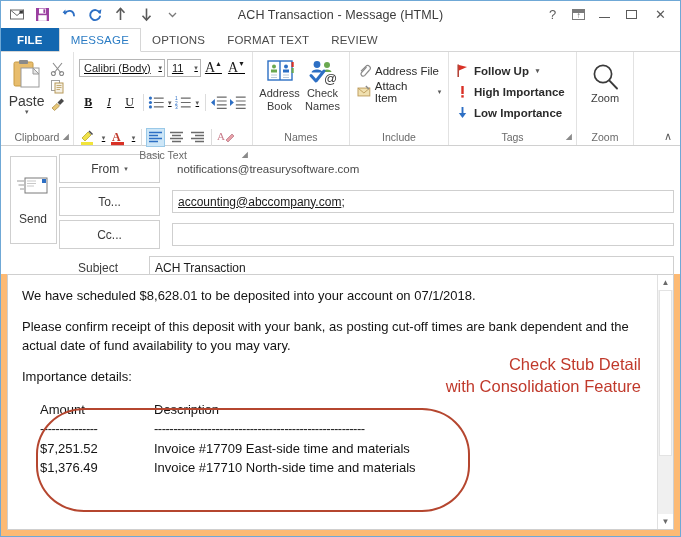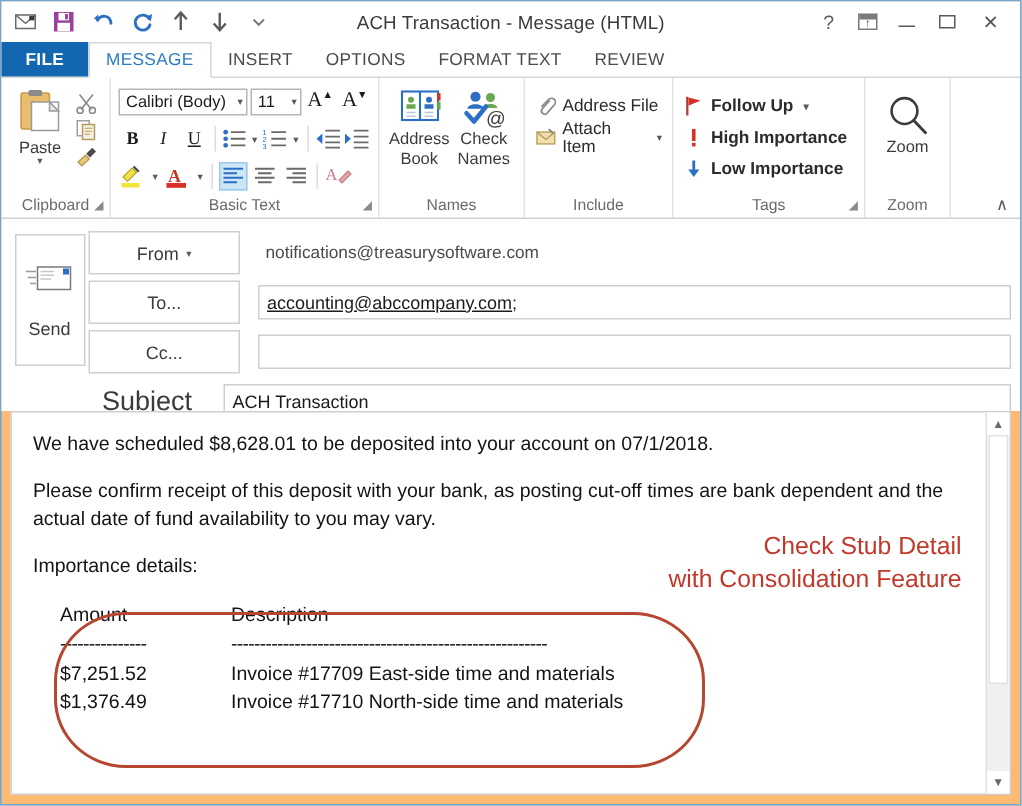--- a/index.html
+++ b/index.html
@@ -169,30 +169,30 @@
     font-size: 8px;
     color: #8a8a8a;
   }
 
   
   .g-clipboard { width: 72px; }
   .paste-col {
     display:flex; flex-direction:column; align-items:center;
     width: 44px; padding-top: 2px;
   }
-  .paste-label { font-size: 11px; color:#3b3b3b; margin-top:1px;}
+  .paste-label { font-size: 14px; color:#3b3b3b; margin-top:1px;}
   .paste-caret { font-size: 7px; color:#5a5a5a; line-height: 6px;}
   .clip-small {
     display:flex; flex-direction:column; align-items:center;
     gap: 3px; padding-top: 4px; width: 22px;
   }
 
   
   .g-basictext { width: 178px; }
-  .bt-rows { display:flex; flex-direction:column; gap:4px; width:100%;}
+  .bt-rows { display:flex; flex-direction:column; gap:14px; width:100%;text-decoration:underline;}
   .bt-row { display:flex; align-items:center; gap:2px; height:21px;}
   .fontbox {
     height: 18px;
     border: 1px solid #b6b6b6;
     display:flex; align-items:center;
     font-size: 11px; color:#1b1b1b;
     padding: 0 2px 0 4px;
     box-sizing: border-box;
     background: #fff;
   }
@@ -283,21 +283,21 @@
     border: 1px solid #cfcfcf;
     display:flex; align-items:center; justify-content:center;
     font-size: 12px; color:#3b3b3b;
     background:#fff; box-sizing:border-box;
     cursor: default;
   }
   .fbtn .fcaret { font-size:7px; margin-left:5px; color:#5a5a5a;}
   .flabel {
     width: 78px; height: 29px;
     display:flex; align-items:center; justify-content:center;
-    font-size: 18px; color:#3b3b3b;
+    font-size: 12px; color:#3b3b3b;
   }
   .finput {
     flex:1; height: 23px;
     border: 1px solid #cfcfcf;
     margin-left: 12px;
     display:flex; align-items:center;
     padding: 0 5px;
     font-size: 12px; color:#1b1b1b;
     box-sizing:border-box; background:#fff;
   }
@@ -454,21 +454,20 @@
       <div class="wc">
           <div class="wc-box"></div>
         </div>
       <div class="wc">✕</div>
     </div>
   </div>
 
   <div class="tabstrip">
     <div class="tab file">FILE</div>
     <div class="tab active">MESSAGE</div>
-    <div class="tab">INSERT</div>
     <div class="tab">OPTIONS</div>
     <div class="tab">FORMAT TEXT</div>
     <div class="tab">REVIEW</div>
   </div>
 
   <div class="ribbon">
 
     <div class="rgroup g-clipboard">
       <div class="rgroup-body">
         <div class="paste-col">

